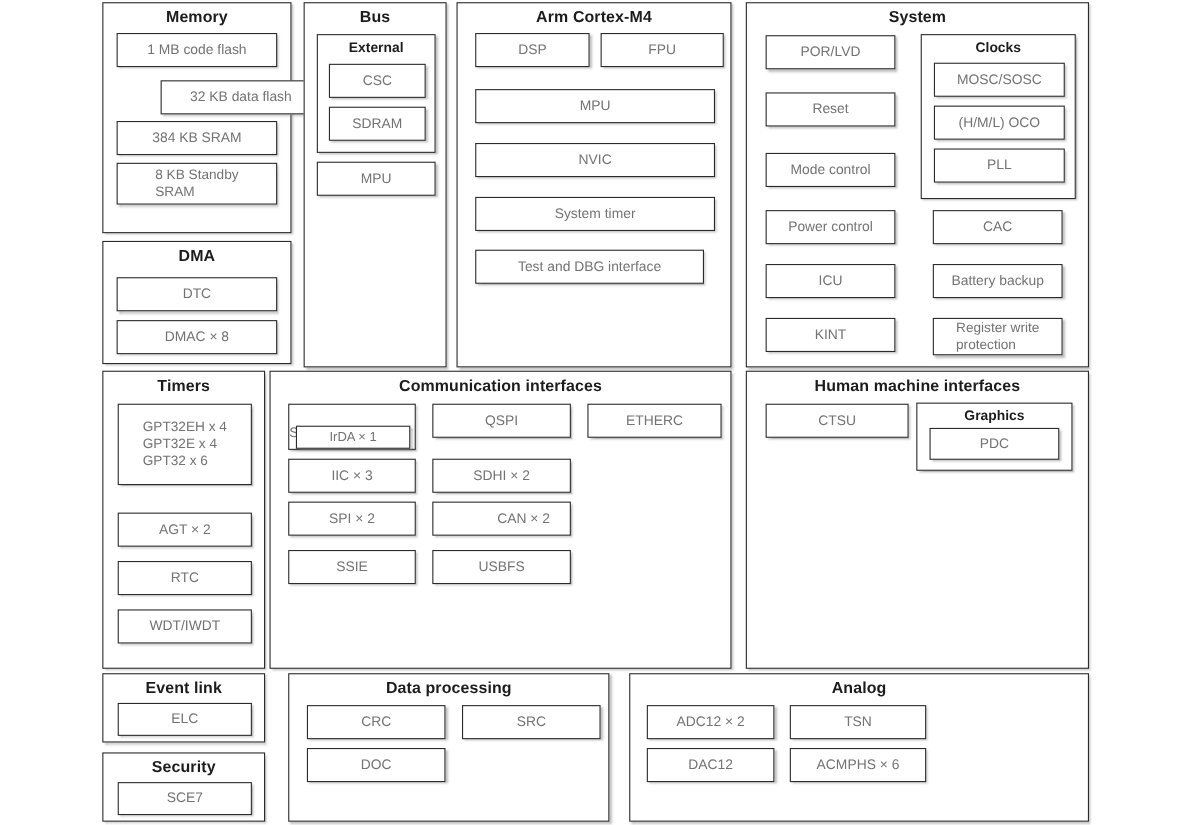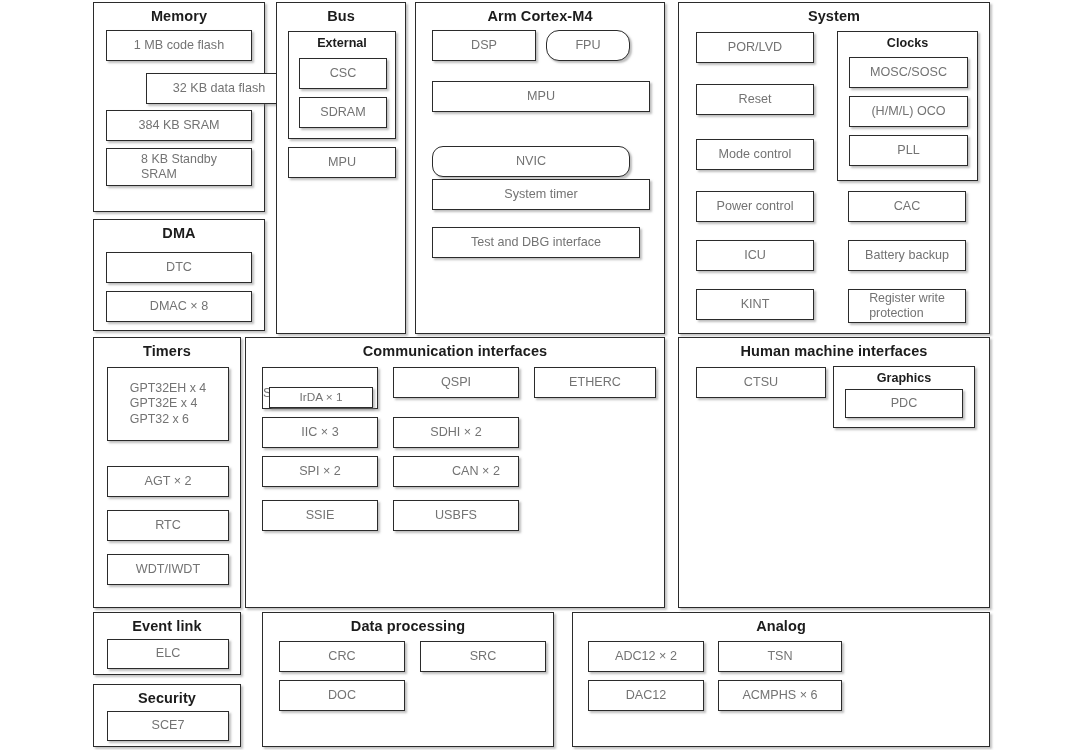--- a/index.html
+++ b/index.html
@@ -103,23 +103,23 @@
       <div class="sub-title">External</div>
       <div class="blk" style="left:10px; top:26px; width:88px; height:31px;">CSC</div>
       <div class="blk" style="left:10px; top:65px; width:88px; height:31px;">SDRAM</div>
     </div>
     <div class="blk" style="left:11px; top:144px; width:108px; height:31px;">MPU</div>
   </div>
 
   <div class="grp" style="left:415px; top:2px; width:250px; height:332px;">
     <div class="grp-title">Arm Cortex-M4</div>
     <div class="blk" style="left:16px; top:27px; width:104px; height:31px;">DSP</div>
-    <div class="blk" style="left:130px; top:27px; width:84px; height:31px;border-radius:13px;">FPU</div>
+    <div class="blk" style="left:130px; top:27px; width:112px; height:31px;">FPU</div>
     <div class="blk" style="left:16px; top:78px; width:218px; height:31px;">MPU</div>
-    <div class="blk" style="left:16px; top:143px; width:198px; height:31px;border-radius:11px;">NVIC</div>
+    <div class="blk" style="left:16px; top:127px; width:218px; height:31px;">NVIC</div>
     <div class="blk" style="left:16px; top:176px; width:218px; height:31px;">System timer</div>
     <div class="blk" style="left:16px; top:224px; width:208px; height:31px;">Test and DBG interface</div>
   </div>
 
   <div class="grp" style="left:678px; top:2px; width:312px; height:332px;">
     <div class="grp-title">System</div>
 
     <div class="blk" style="left:17px; top:29px; width:118px; height:31px;">POR/LVD</div>
     <div class="blk" style="left:17px; top:81px; width:118px; height:31px;">Reset</div>
     <div class="blk" style="left:17px; top:136px; width:118px; height:31px;">Mode control</div>

